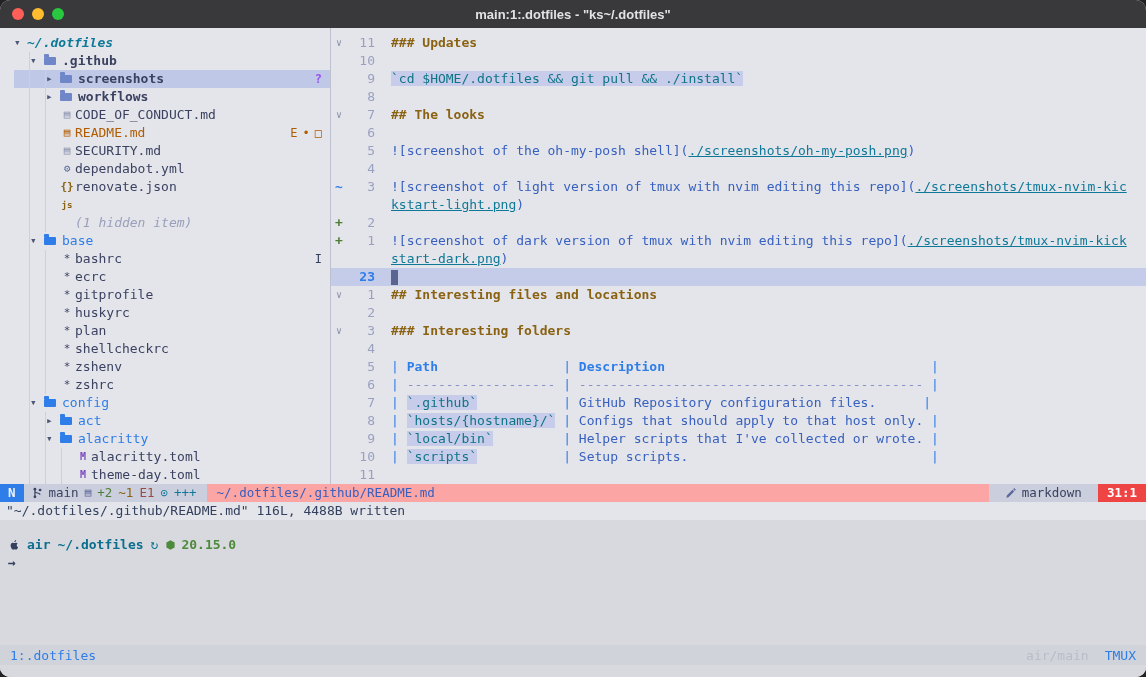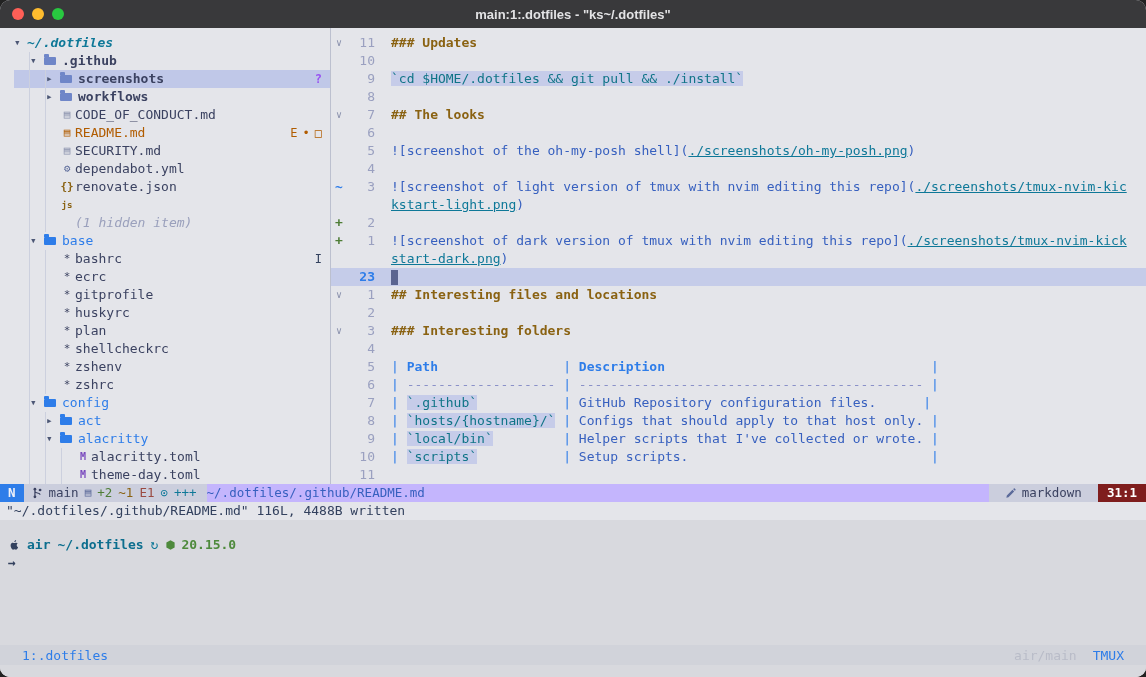--- a/index.html
+++ b/index.html
@@ -60,36 +60,36 @@
 
   
   .statusrow { height:18px; flex:0 0 18px; display:flex; font-size:12.5px; line-height:18px; }
   .winbar { width:331px; flex:0 0 331px; background:#cbcedd; color:#33415e; padding-left:8px; font-weight:bold; }
   .lualine { flex:1; display:flex; }
   .seg { display:flex; align-items:center; }
   .seg.mode { background:#2e7de9; color:#eef0f8; font-weight:bold; padding:0 8px; }
   .seg.info { background:#cbcedd; color:#3b4261; padding:0 10px 0 8px; gap:6px; }
   .add { color:#4e7d36; } .chg { color:#8a6212; } .diag { color:#9a4a42; } .extra { color:#0e7898; }
   .dicon { color:#5b6a9a; font-size:11px; }
-  .seg.path { background:#c4b5fd; color:#3760bf; flex:1; padding:0 0; }
+  .seg.path { background:#fca5a5; color:#3760bf; flex:1; padding:0 10px; }
   .seg.ft { background:#cbcedd; color:#3b4261; padding:0 16px; gap:6px; }
-  .seg.pos { background:#7f1d1d; color:#ffffff; font-weight:bold; padding:0 9px; }
+  .seg.pos { background:#ef4444; color:#ffffff; font-weight:bold; padding:0 9px; }
 
   
   .cmdline { height:18px; flex:0 0 18px; background:#e4e5ea; color:#33415e; font-size:13px; line-height:18px; padding-left:6px; }
 
   
   .bottom { flex:1; background:#d8d9de; display:flex; flex-direction:column; font-size:13px; }
   .shell { flex:1; padding:16px 8px 0; line-height:18px; }
   .promptline { display:flex; align-items:center; gap:7px; height:18px; }
   .p-user { color:#0c6e8e; font-weight:bold; }
   .p-sync { color:#0e7898; }
   .p-node { color:#4e8a3c; font-weight:bold; display:flex; align-items:center; gap:5px; }
   .arrowline { height:18px; color:#33415e; font-weight:bold; }
-  .tmuxbar { height:20px; flex:0 0 20px; display:flex; align-items:center; padding:0 22px; background:#d1d3da; gap:16px; }
+  .tmuxbar { height:20px; flex:0 0 20px; display:flex; align-items:center; padding:0 10px; background:#d1d3da; gap:16px; }
   .t-win { color:#2e7de9; }
   .t-spacer { flex:1; }
   .t-host { color:#b9bcc8; }
   .t-label { color:#2e7de9; }
   .bottompad { height:12px; flex:0 0 12px; background:#d8d9de; }
   svg { display:block; }
 </style>
 </head>
 <body>
 

